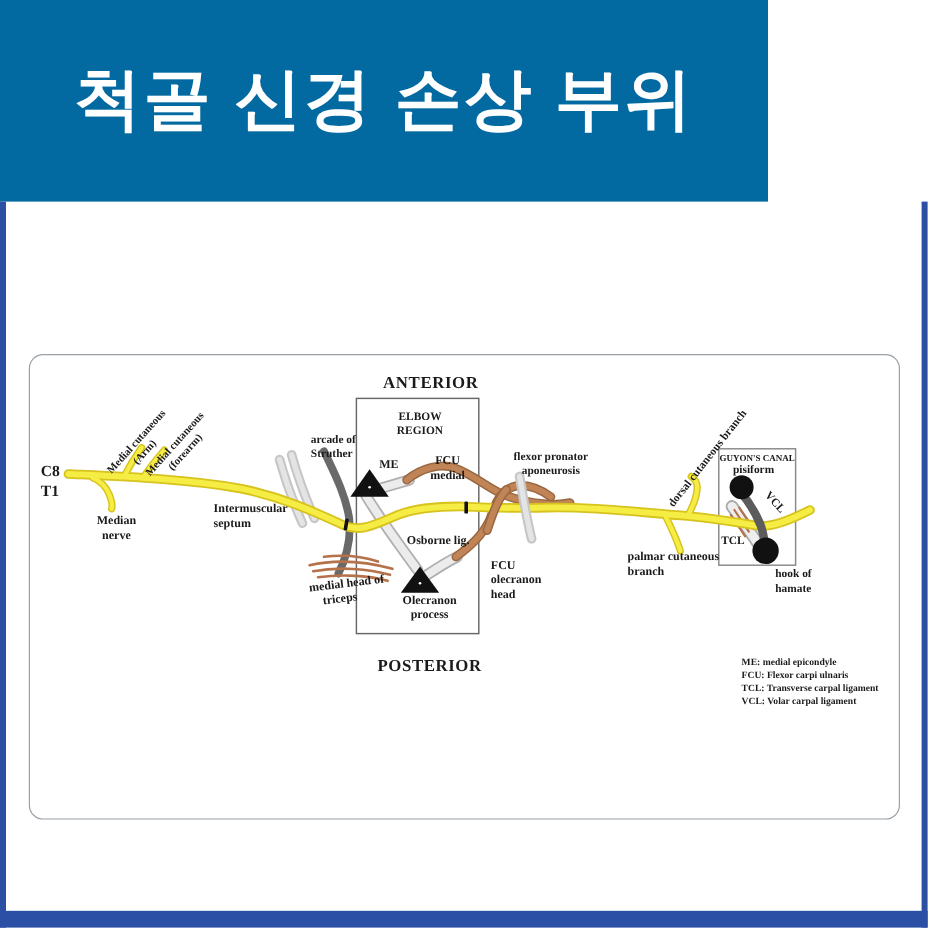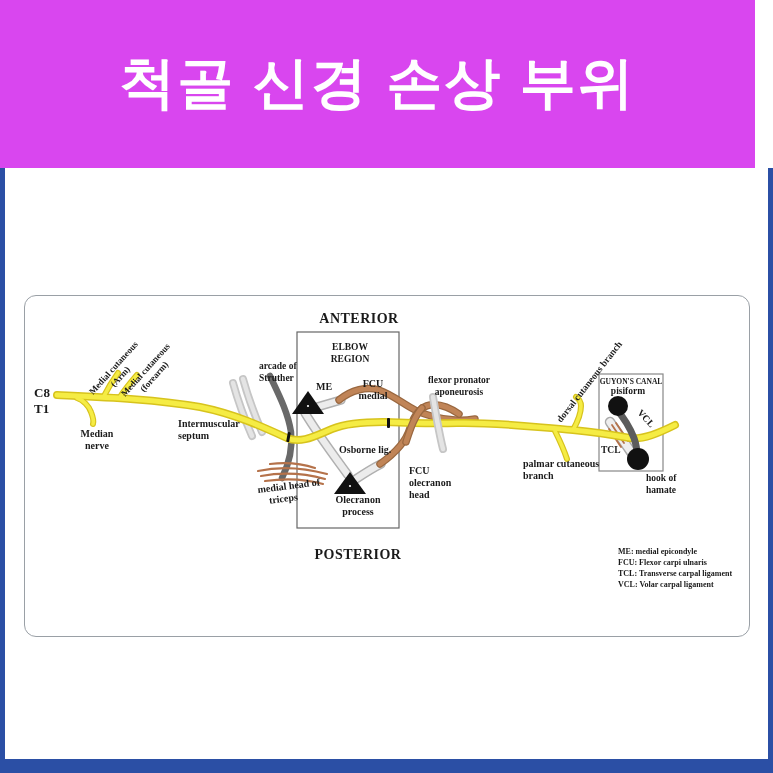--- a/index.html
+++ b/index.html
@@ -1,33 +1,33 @@
 <!DOCTYPE html>
 <html><head>
 <meta charset="utf-8">
 <style>
   html,body{margin:0;padding:0;}
   body{
     width:773px;height:773px;position:relative;background:#ffffff;overflow:hidden;
     font-family:"Liberation Sans",sans-serif;
   }
   .header{
-    position:absolute;left:0;top:0;width:755px;height:168px;background:#d946ef;
+    position:absolute;left:0;top:0;width:640px;height:168px;background:#0369a1;
     display:flex;align-items:center;justify-content:center;
   }
   .header h1{
     margin:0;color:#ffffff;font-size:56px;font-weight:800;letter-spacing:2px;
     font-family:"Liberation Sans",sans-serif;
   }
   .edge{position:absolute;background:#2b4fa5;}
   .edge.left{left:0;top:168px;width:5px;height:605px;}
   .edge.right{right:0;top:168px;width:5px;height:605px;}
   .edge.bottom{left:0;top:759px;width:773px;height:14px;}
   .figure-card{
-    position:absolute;left:24px;top:295px;width:726px;height:342px;background:#ffffff;
+    position:absolute;left:24px;top:295px;width:726px;height:388px;background:#ffffff;
     border:1.5px solid #9aa0a6;border-radius:12px;box-sizing:border-box;
   }
   svg.diagram{position:absolute;left:0;top:0;display:block;}
   svg.diagram text{
     font-family:"Liberation Serif",serif;font-weight:bold;fill:#1a1a1a;
   }
   .t14{font-size:14px;letter-spacing:0.5px;}
   .t13{font-size:13px;}
   .t10{font-size:10px;}
   .t95{font-size:9.5px;}

